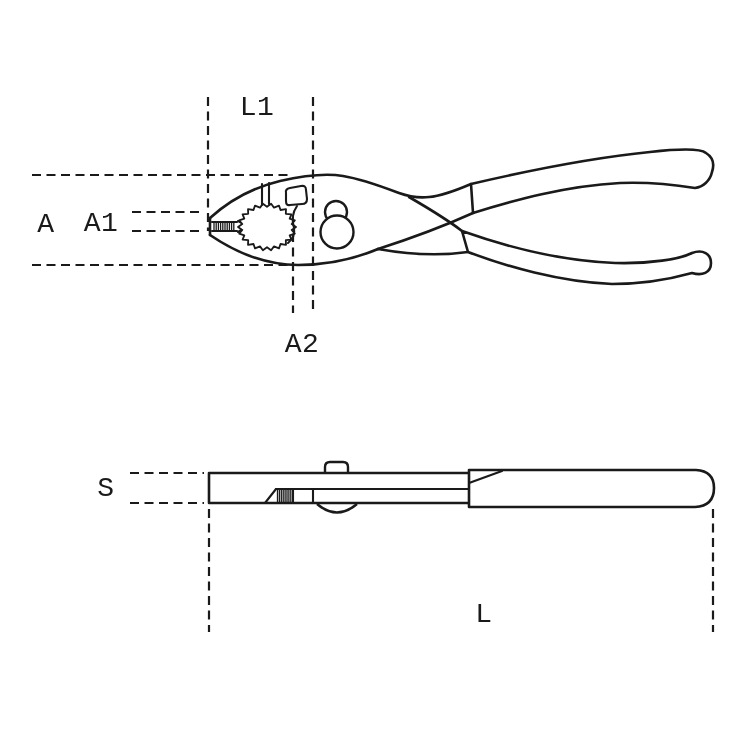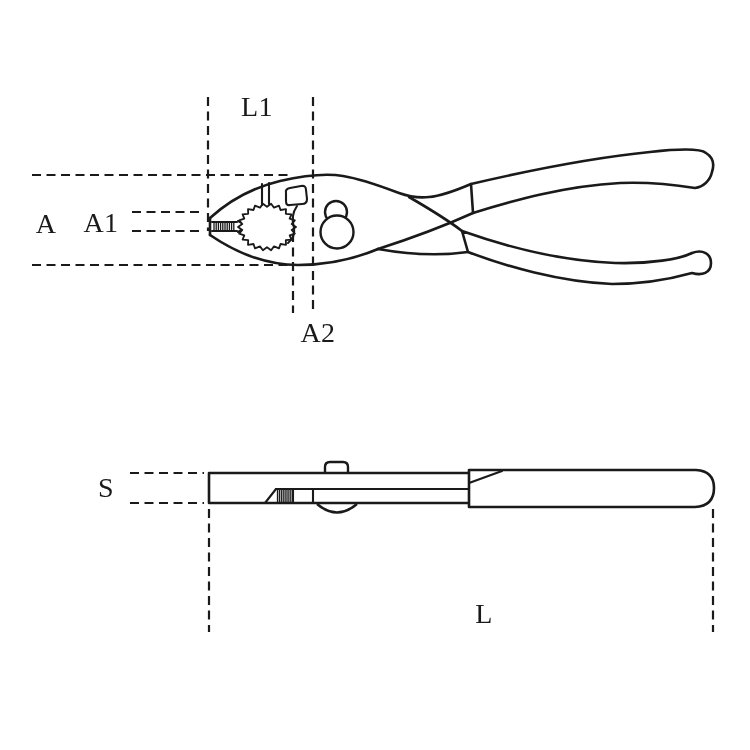--- a/index.html
+++ b/index.html
@@ -1,18 +1,18 @@
 <!DOCTYPE html>
 <html><head>
 <meta charset="utf-8">
 <style>
   html,body{margin:0;padding:0;background:#ffffff;}
   .canvas{
     position:relative;width:750px;height:750px;background:#ffffff;
-    font-family:Liberation Serif, serif;overflow:hidden;
+    font-family:Liberation Mono, monospace;overflow:hidden;
   }
   svg{position:absolute;left:0;top:0;}
   .ink{stroke:#1a1a1a;fill:none;}
   .outline{stroke-width:2.6;stroke-linecap:round;stroke-linejoin:round;}
   .detail{stroke-width:2.1;stroke-linecap:round;stroke-linejoin:round;}
   .fine{stroke-width:1.3;}
   .dashed{stroke-width:2.2;stroke-dasharray:9 5.5;stroke-linecap:butt;}
   .whitefill{fill:#ffffff;}
   .dim-label{
     position:absolute;transform:translate(-50%,-50%);
@@ -102,16 +102,16 @@
       <path class="ink" stroke-width="2.4" d="M325,473 L325,467 Q325,462 330,462 L343,462 Q348,462 348,467 L348,473"></path>
       <path class="ink" stroke-width="2.4" d="M317,504 Q337,521 357,504"></path>
       <path class="ink outline whitefill" d="M469,470 L696,470 Q714,471 714,488 Q714,506 695,507 L469,507 Z"></path>
       <path class="ink detail" d="M469,483 L502,471"></path>
     </g>
   </svg>
 
   <div class="dim-label" style="left:257px;top:107px;">L1</div>
   <div class="dim-label" style="left:46px;top:224px;">A</div>
   <div class="dim-label" style="left:101px;top:223px;">A1</div>
-  <div class="dim-label" style="left:302px;top:333px;margin-left:16px;">A2</div>
+  <div class="dim-label" style="left:302px;top:344px;">A2</div>
   <div class="dim-label" style="left:106px;top:488px;">S</div>
   <div class="dim-label" style="left:484px;top:614px;">L</div>
 </div>
 
 </body></html>

